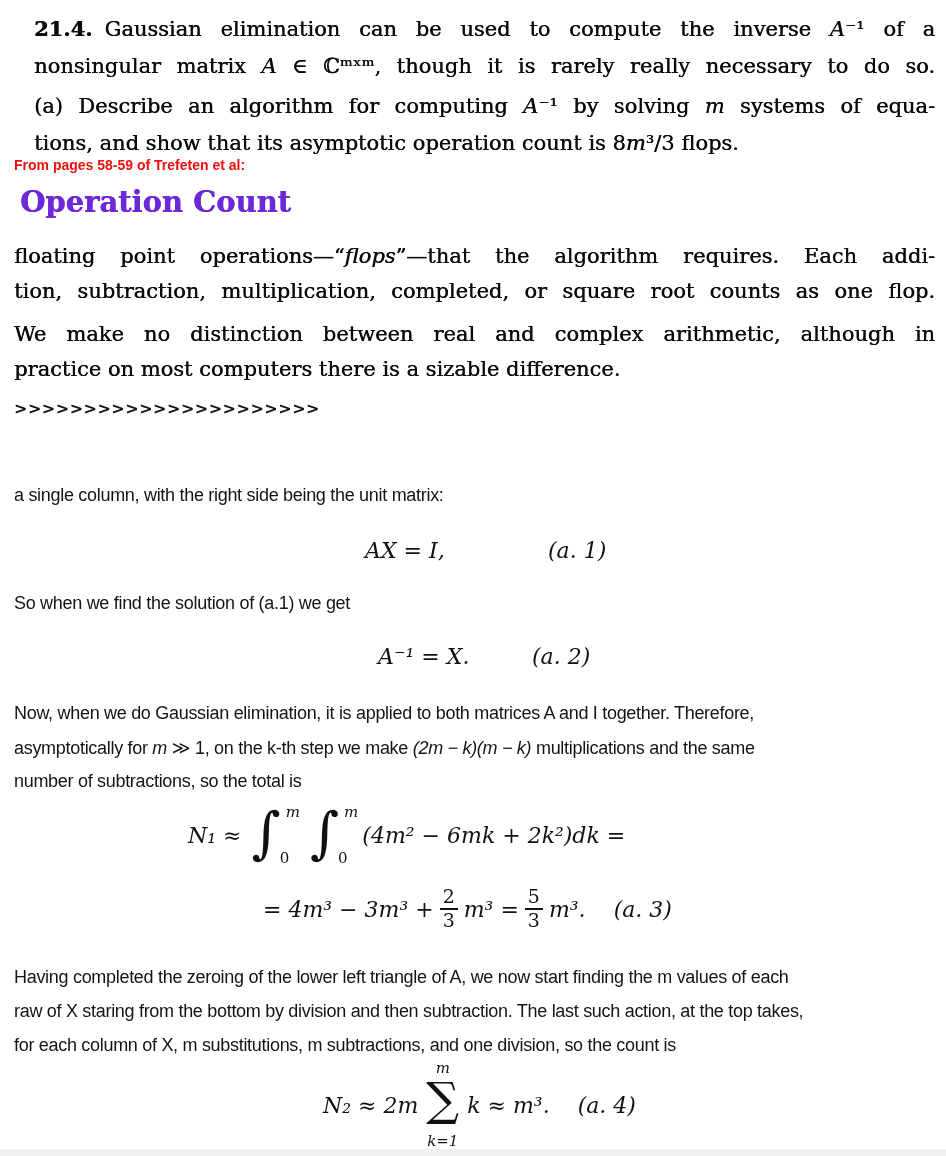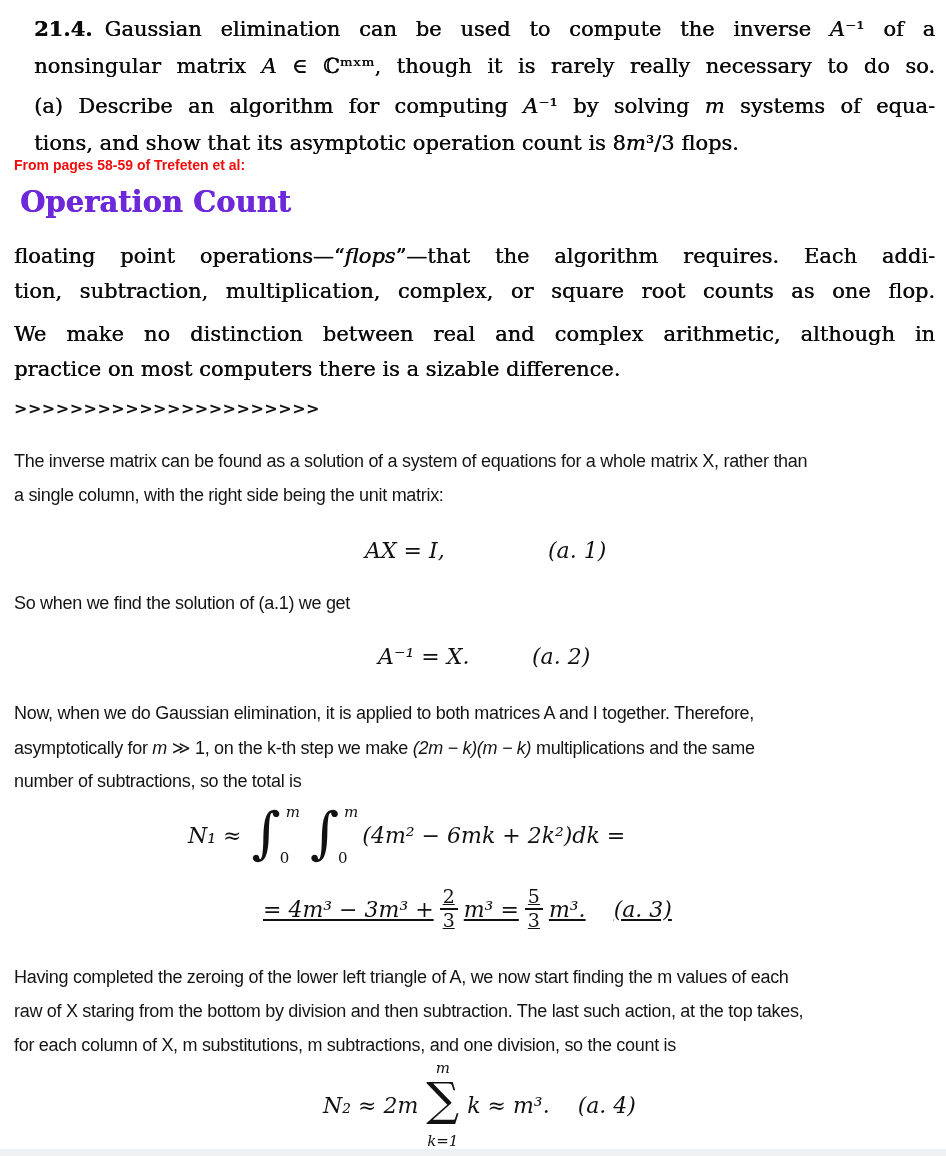--- a/index.html
+++ b/index.html
@@ -52,27 +52,26 @@
 
   <div class="scan just" style="left:34px;top:16px;width:901px;"><span class="seg-b gap">21.4.</span><span>Gaussian elimination can be used to compute the inverse </span><span class="seg-i">A</span><span>⁻¹ of a</span></div>
   <div class="scan just" style="left:34px;top:53px;width:901px;"><span>nonsingular matrix </span><span class="seg-i">A</span><span> ∈ ℂᵐˣᵐ, though it is rarely really necessary to do so.</span></div>
   <div class="scan just" style="left:34px;top:93px;width:901px;"><span>(a) Describe an algorithm for computing </span><span class="seg-i">A</span><span>⁻¹ by solving </span><span class="seg-i">m</span><span> systems of equa-</span></div>
   <div class="scan" style="left:34px;top:130px;width:901px;"><span>tions, and show that its asymptotic operation count is 8</span><span class="seg-i">m</span><span>³/3 flops.</span></div>
 
   <div class="rednote" style="left:14px;top:157px;">From pages 58-59 of Trefeten et al:</div>
 
   <div class="scan-heading" style="left:20px;top:185px;">Operation Count</div>
   <div class="scan just" style="left:14px;top:243px;width:921px;"><span>floating point operations—“</span><span class="seg-i">flops</span><span>”—that the algorithm requires. Each addi-</span></div>
-  <div class="scan just" style="left:14px;top:278px;width:921px;">tion, subtraction, multiplication, complex, or square root counts as one flop.</div>
+  <div class="scan just" style="left:14px;top:278px;width:921px;">tion, subtraction, multiplication, completed, or square root counts as one flop.</div>
   <div class="scan just" style="left:14px;top:321px;width:921px;">We make no distinction between real and complex arithmetic, although in</div>
   <div class="scan" style="left:14px;top:356px;width:921px;">practice on most computers there is a sizable difference.</div>
 
   <div class="separator" style="left:14px;top:399px;">&gt;&gt;&gt;&gt;&gt;&gt;&gt;&gt;&gt;&gt;&gt;&gt;&gt;&gt;&gt;&gt;&gt;&gt;&gt;&gt;&gt;&gt;</div>
 
-  <div class="sans-line" style="left:14px;top:451px;">The inverse matrix can be found as a solution of a system of equations for a whole matrix X, rather than</div>
   <div class="sans-line" style="left:14px;top:485px;">a single column, with the right side being the unit matrix:</div>
 
   <div class="eqrow">
     <span class="math" style="left:365px;top:538px;">AX = I,</span>
     <span class="math" style="left:548px;top:538px;">(a. 1)</span>
   </div>
 
   <div class="sans-line" style="left:14px;top:593px;">So when we find the solution of (a.1) we get</div>
 
   <div class="eqrow">
@@ -96,21 +95,21 @@
     <span class="intg">
       <span class="int-sign">∫</span>
       <span class="int-lims">
         <span class="int-top">m</span>
         <span class="int-bot">0</span>
       </span>
     </span>
     <span class="term">(4m² − 6mk + 2k²)dk =</span>
   </div>
 
-  <div class="math mrow" style="left:263px;top:878px;height:62px;text-decoration:underline;">
+  <div class="math mrow" style="left:263px;top:878px;height:62px;">
     <span>= 4m³ − 3m³ +</span>
     <span class="frac">
       <span class="num">2</span>
       <span class="den">3</span>
     </span>
     <span>m³ =</span>
     <span class="frac">
       <span class="num">5</span>
       <span class="den">3</span>
     </span>

